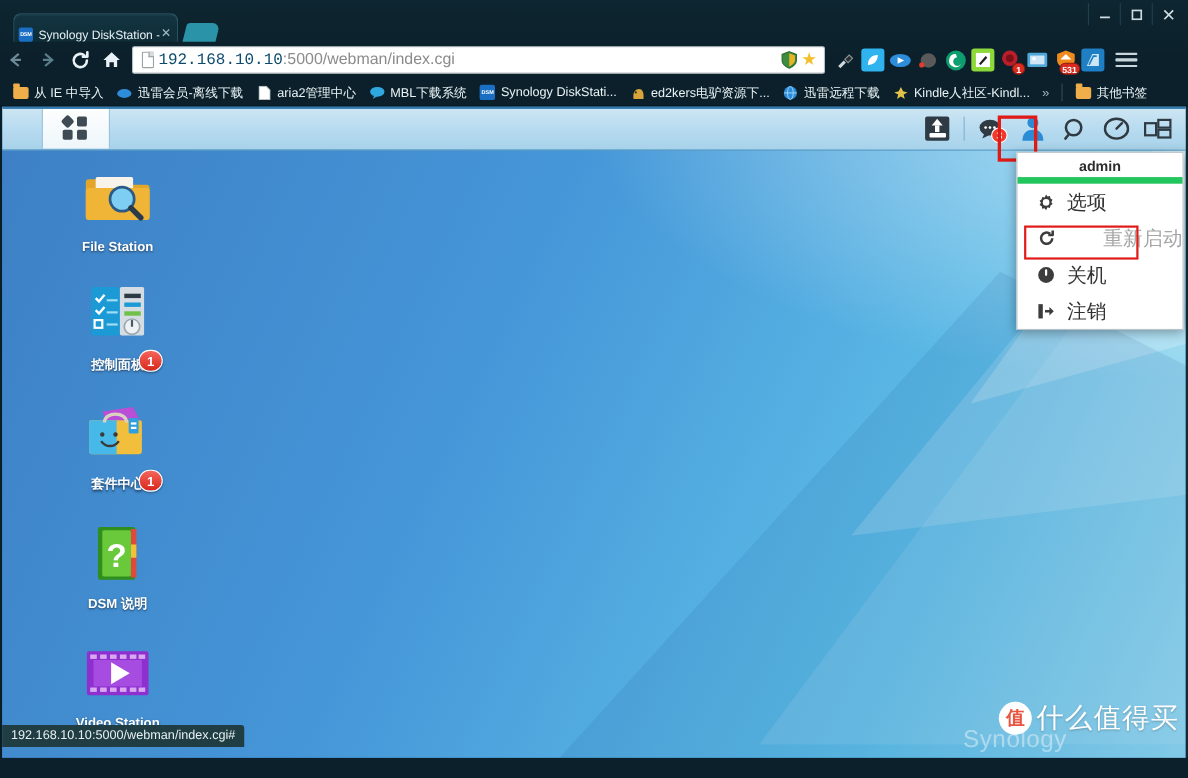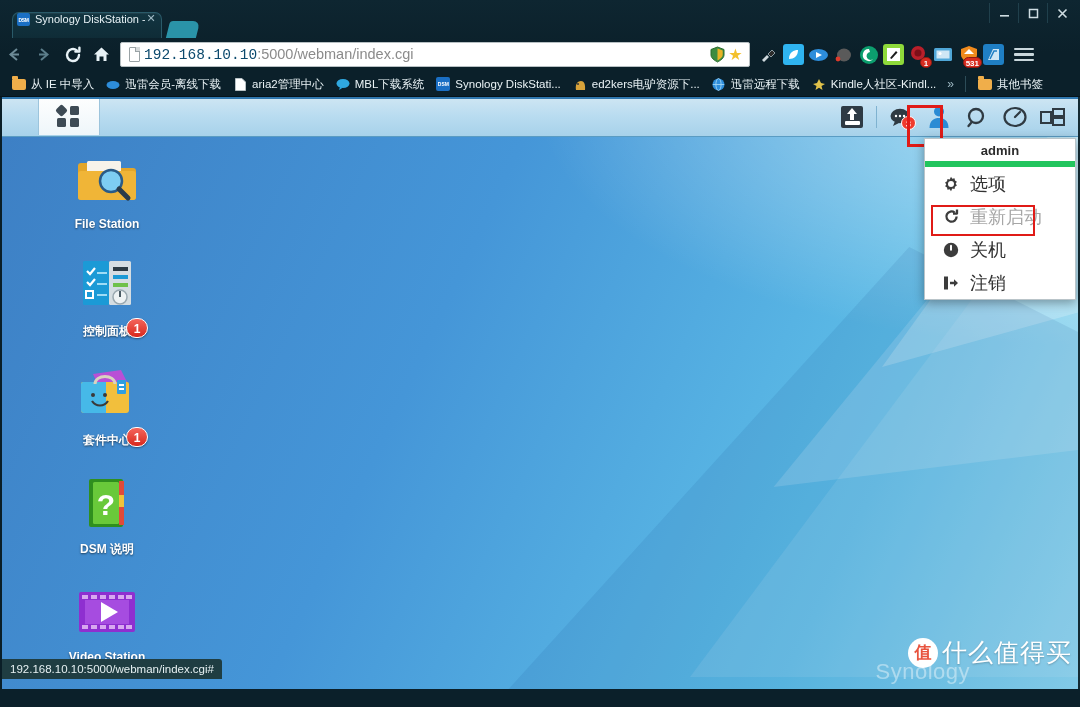--- a/index.html
+++ b/index.html
@@ -22,21 +22,21 @@
   }
   
   .tabstrip {
     position: absolute; left: 0; top: 0; width: 1080px; height: 38px;
   }
   .tab {
     position: absolute; left: 12px; top: 12px; width: 150px; height: 26px;
     background: linear-gradient(180deg,#123541 0%,#0f2c37 100%);
     border-radius: 7px 7px 0 0;
     border: 1px solid #2a5a69; border-bottom: none;
-    display: flex; align-items: flex-start; padding: 0 4px;
+    display: flex; align-items: flex-end; padding: 0 4px;
     box-shadow: inset 0 1px 0 rgba(255,255,255,.06);
   }
   .tab-favicon {
     width: 13px; height: 13px; flex: 0 0 13px;
     background: #1a6fc4; border-radius: 2px;
     font-size: 5px; color: #fff; font-weight: bold;
     display: flex; align-items: center; justify-content: center;
     letter-spacing: -.3px;
   }
   .tab-title {
@@ -229,21 +229,21 @@
   }
   .um-header {
     height: 28px; display: flex; align-items: center; justify-content: center;
     font-size: 13px; font-weight: bold; color: #2c2c2c;
     border-bottom: 6px solid #22c55e;
   }
   .um-item {
     height: 33px; display: flex; align-items: center; padding-left: 16px;
     font-size: 18px; color: #333;
   }
-  .um-item.dim { color: #a6a6a6; }
+  .um-item.dim { color: #a6a6a6; gap: 33px; }
   .um-ico { width: 20px; height: 20px; margin-right: 9px; flex: 0 0 20px;
     display: flex; align-items: center; justify-content: center; }
   .um-highlight {
     position: absolute; left: 6px; top: 66px; width: 104px; height: 31px;
     border: 2px solid #e01b17; pointer-events: none;
   }
 
   
   .statusbar {
     position: absolute; left: 2px; bottom: 28px; height: 20px;

